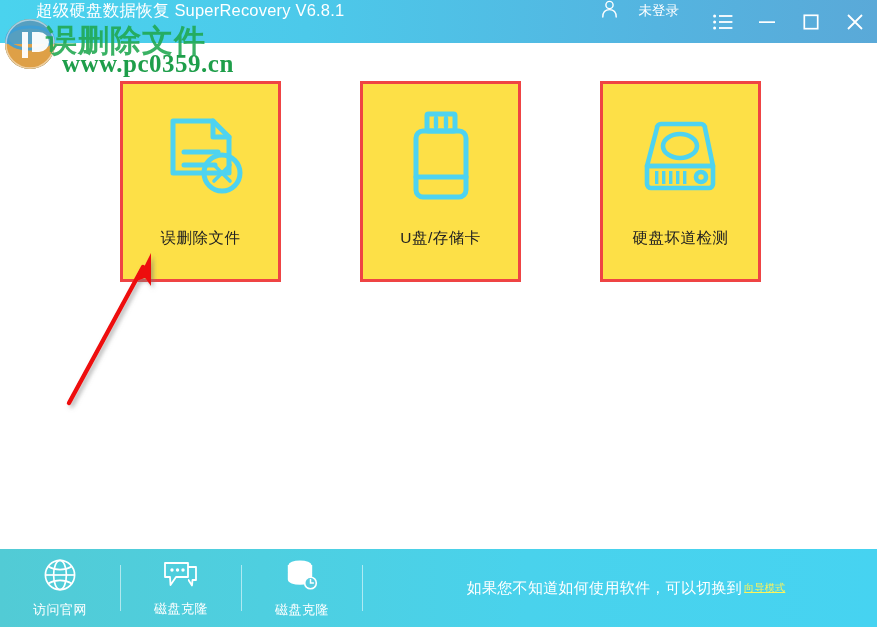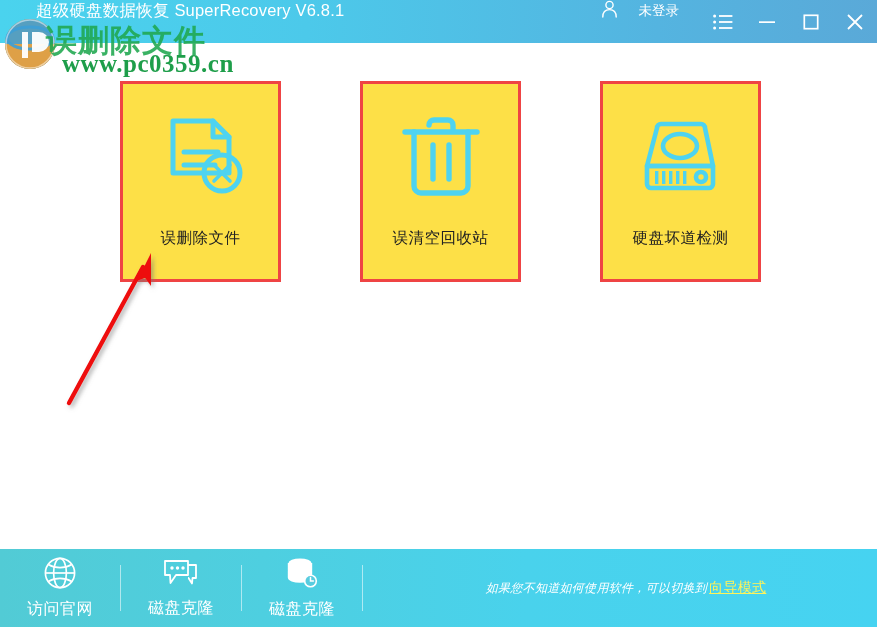--- a/index.html
+++ b/index.html
@@ -119,46 +119,45 @@
     height: 78px;
     display: flex;
     flex-direction: column;
     align-items: center;
     justify-content: center;
     gap: 5px;
     cursor: default;
   }
   .bb-item .bb-label {
     color: #ffffff;
-    font-size: 16px;
+    font-size: 13px;
     letter-spacing: 0.5px;
   }
   .bb-sep {
     width: 1px;
     height: 46px;
     background: rgba(255,255,255,0.55);
     flex: 0 0 auto;
   }
   .hint {
     flex: 1 1 auto;
     display: flex;
     align-items: center;
     justify-content: center;
     gap: 2px;
     padding-left: 12px;
   }
   .hint .hint-text {
     color: #ffffff;
-    font-size: 12px;
+    font-size: 15px;
     letter-spacing: 0.3px;
-    font-style: italic;
   }
   .hint .hint-link {
     color: #fdf35a;
-    font-size: 14px;
+    font-size: 10px;
     letter-spacing: 0.3px;
     text-decoration: underline;
     margin-left: 0;
     cursor: pointer;
   }
 
   
   .watermark {
     position: absolute;
     left: 0; top: 4px;
@@ -279,37 +278,37 @@
               <circle cx="67" cy="62" r="18"></circle>
               <path d="M59 54 L75 70 M75 54 L59 70" stroke-width="3.6"></path>
             </g>
           </svg>
         </span>
       </div>
       <div class="card-label">误删除文件</div>
     </div>
 
 
-
     <div class="card">
       <div class="icon-wrap">
         <span>
-          <svg width="84" height="92" viewBox="0 0 84 92">
-            <g fill="none" stroke="#4ed3f0" stroke-width="5.4" stroke-linejoin="round" stroke-linecap="round">
-              <path d="M30 14 A5 5 0 0 1 35 9 H49 A5 5 0 0 1 54 14 V20"></path>
-              <path d="M6 21 H78"></path>
-              <path d="M15 21 V75 A7 7 0 0 0 22 82 H62 A7 7 0 0 0 69 75 V21"></path>
-              <path d="M34 34 V68"></path>
-              <path d="M50 34 V68"></path>
+          <svg width="70" height="96" viewBox="0 0 70 96">
+            <g fill="none" stroke="#4ed3f0" stroke-width="5" stroke-linejoin="round" stroke-linecap="round">
+              <rect x="21" y="5" width="28" height="17" rx="1.5"></rect>
+              <rect x="10" y="22" width="50" height="66" rx="7"></rect>
+              <path d="M10 68 H60"></path>
+              <path d="M30 9 V18" stroke-width="4.4"></path>
+              <path d="M40 9 V18" stroke-width="4.4"></path>
             </g>
           </svg>
         </span>
       </div>
-      <div class="card-label">误清空回收站</div>
+      <div class="card-label">U盘/存储卡</div>
     </div>
+
 
     <div class="card">
       <div class="icon-wrap">
         <span>
           <svg width="92" height="86" viewBox="0 0 92 86">
             <g fill="none" stroke="#4ed3f0" stroke-width="4.6" stroke-linejoin="round" stroke-linecap="round">
               <path d="M22 14 A4 4 0 0 1 26 10 H66 A4 4 0 0 1 70 14 L78 52 H12 Z"></path>
               <ellipse cx="45" cy="32" rx="17" ry="12"></ellipse>
               <path d="M12 52 H78 V70 A4 4 0 0 1 74 74 H16 A4 4 0 0 1 12 70 Z"></path>
               <circle cx="66" cy="63" r="5"></circle>

